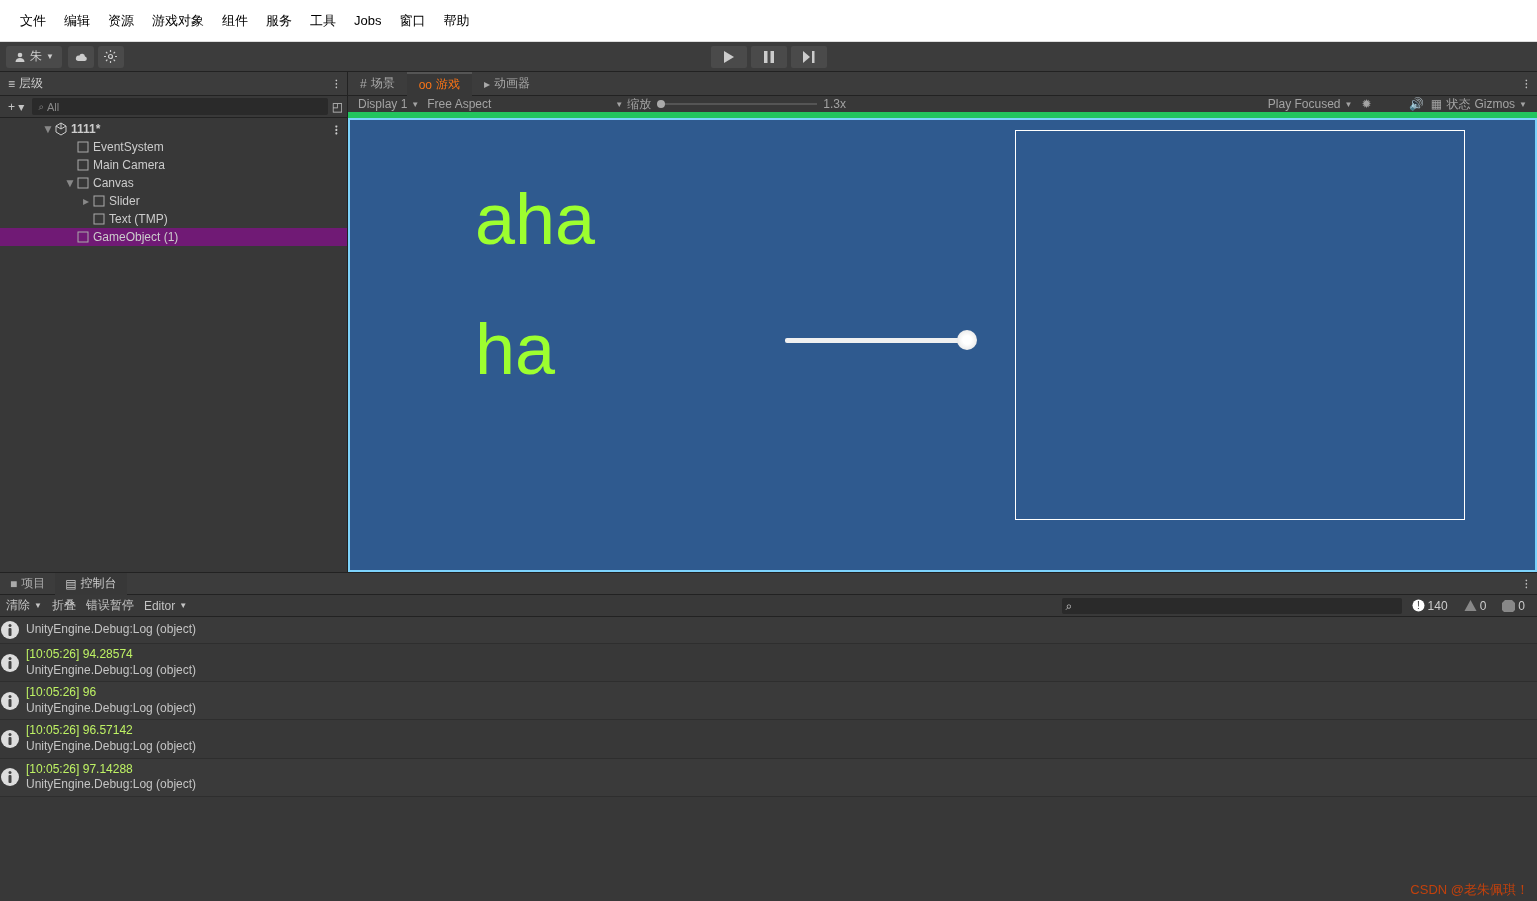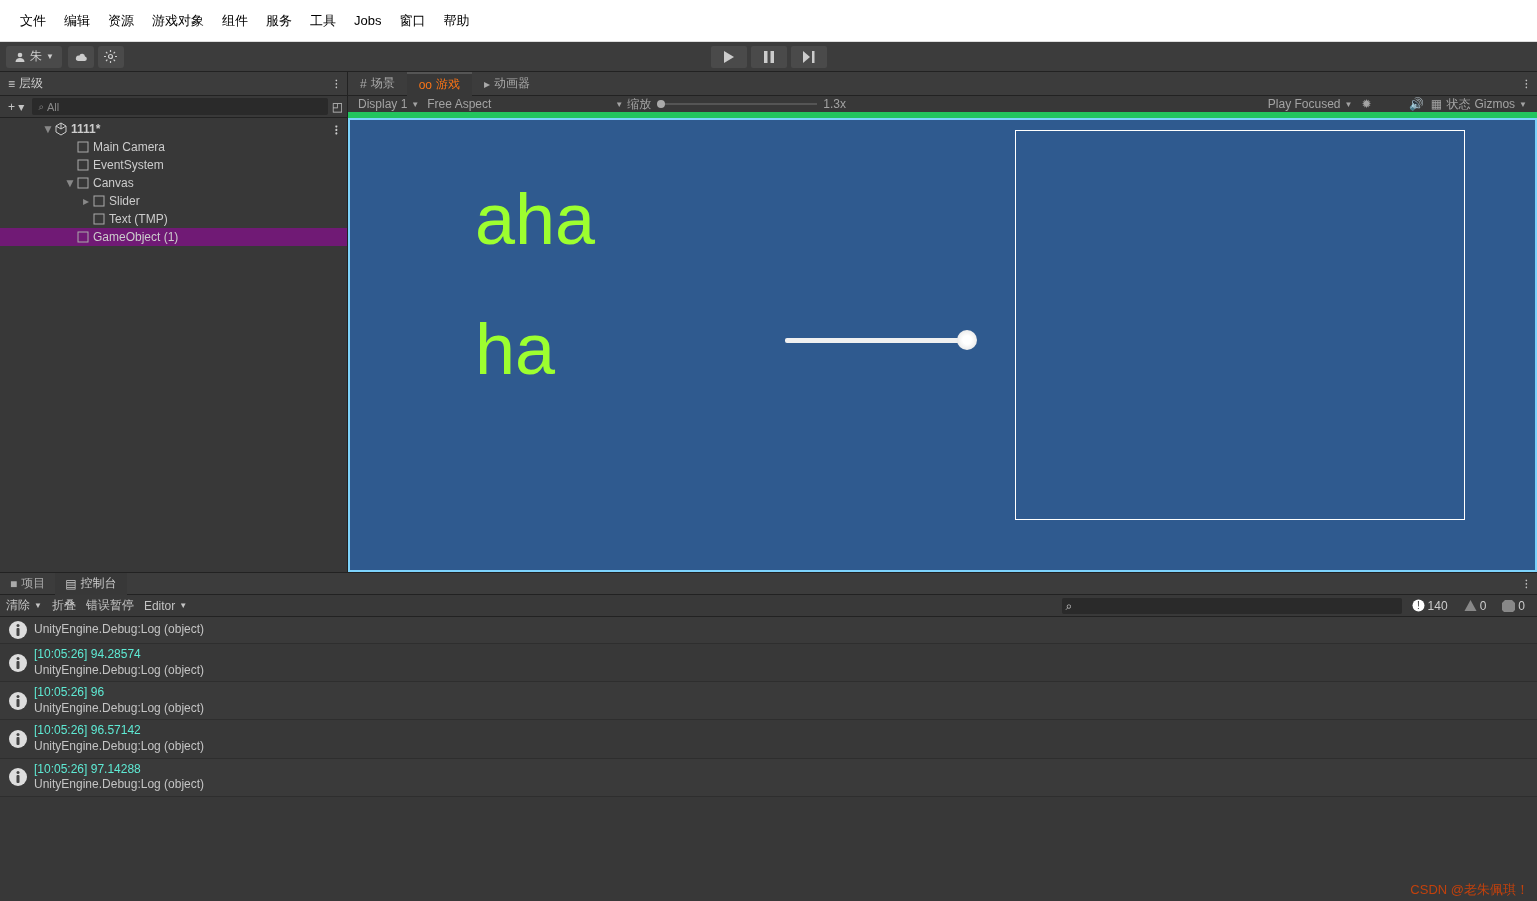--- a/index.html
+++ b/index.html
@@ -41,25 +41,25 @@
 .slider-track { position:absolute; left:435px; top:218px; width:180px; height:5px; background:#f0f0f0; border-radius:2px; }
 .slider-handle { position:absolute; right:-12px; top:-8px; width:20px; height:20px; background:radial-gradient(circle,#fff 30%,#ddd); border-radius:50%; }
 .console-panel { height:345px; background:#383838; display:flex; flex-direction:column; border-top:1px solid #222; }
 .console-tabs { height:22px; background:#3c3c3c; border-bottom:1px solid #222; display:flex; align-items:center; }
 .console-tab { padding:0 10px; height:22px; display:flex; align-items:center; gap:4px; color:#aaa; }
 .console-tab.active { background:#383838; color:#ccc; }
 .console-toolbar { height:22px; background:#393939; border-bottom:1px solid #222; display:flex; align-items:center; padding:0 6px; gap:4px; font-size:12px; }
 .console-toolbar .search { width:340px; height:16px; background:#2a2a2a; border-radius:2px; margin-left:auto; display:flex; align-items:center; padding:0 4px; }
 .count-badge { padding:0 6px; height:16px; border-radius:2px; display:flex; align-items:center; gap:3px; color:#ccc; }
 .log-list { flex:1; overflow:auto; }
-.log-item { display:flex; align-items:center; padding:3px 8px; border-bottom:1px solid #2e2e2e; }
+.log-item { display:flex; align-items:center; padding:3px 0; border-bottom:1px solid #2e2e2e; }
 .log-item:nth-child(odd){ background:#3a3a3a; }
 .log-icon { width:20px; height:20px; margin-right:6px; }
 .log-text { font-size:12px; color:#c4c4c4; line-height:1.3; }
-.log-text .ts { color:#5eead4; }
+.log-text .ts { color:#bef264; }
 .watermark { position:absolute; right:8px; bottom:2px; color:#c2410c; font-size:13px; }
 svg { display:block; }
 .panel-header .more-icon { margin-left:auto; display:flex; gap:6px; }
 .dots { letter-spacing:1px; }
 </style>
 </head>
 <body>
 
 <div class="menubar">
   <span>文件</span>
@@ -143,29 +143,29 @@
           </span>
         <span>1111*</span>
         <span class="dots" style="margin-left:auto;margin-right:8px;">⁝</span>
       </div>
       <div class="tree-item" style="padding-left:76px;">
           <span class="cube-icon">
             <svg width="12" height="12">
               <rect x="1" y="1" width="10" height="10" fill="none" stroke="#aaa"></rect>
             </svg>
           </span>
+          <span>EventSystem</span>
+        </div>
+      <div class="tree-item" style="padding-left:76px;">
+          <span class="cube-icon">
+            <svg width="12" height="12">
+              <rect x="1" y="1" width="10" height="10" fill="none" stroke="#aaa"></rect>
+            </svg>
+          </span>
           <span>Main Camera</span>
-        </div>
-      <div class="tree-item" style="padding-left:76px;">
-          <span class="cube-icon">
-            <svg width="12" height="12">
-              <rect x="1" y="1" width="10" height="10" fill="none" stroke="#aaa"></rect>
-            </svg>
-          </span>
-          <span>EventSystem</span>
         </div>
       <div class="tree-item" style="padding-left:64px;">
           <span class="arrow">▼</span>
           <span class="cube-icon">
             <svg width="12" height="12">
               <rect x="1" y="1" width="10" height="10" fill="none" stroke="#aaa"></rect>
             </svg>
           </span>
           <span>Canvas</span>
         </div>

